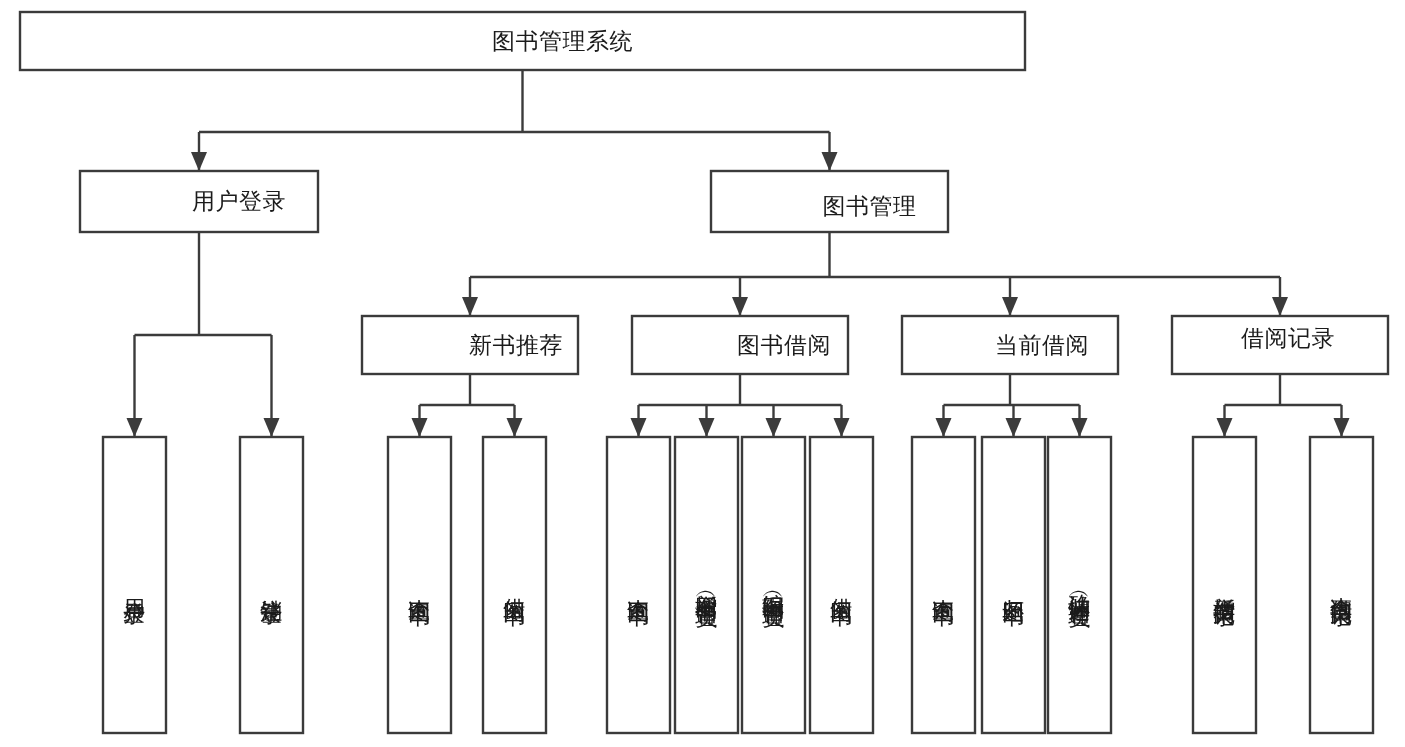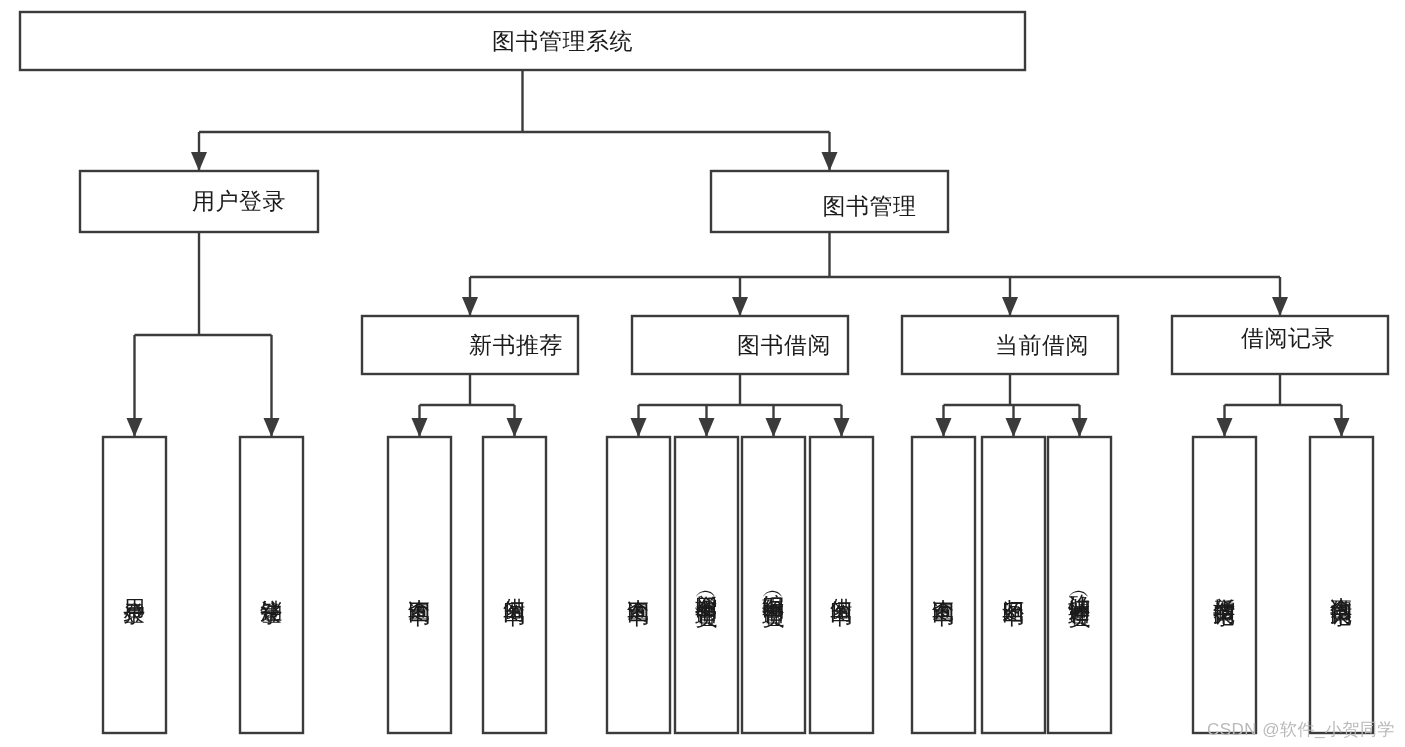--- a/index.html
+++ b/index.html
@@ -180,14 +180,13 @@
       <div class="node-label-v" style="left: 675px; top: 437px; width: 63px; height: 296px;">新增图书（管理员）</div>
       <div class="node-label-v" style="left: 742px; top: 437px; width: 63px; height: 296px;">编辑图书（管理员）</div>
       <div class="node-label-v" style="left: 810px; top: 437px; width: 63px; height: 296px;">借阅图书</div>
       <div class="node-label-v" style="left: 912px; top: 437px; width: 63px; height: 296px;">查询图书</div>
       <div class="node-label-v" style="left: 982px; top: 437px; width: 63px; height: 296px;">归还图书</div>
       <div class="node-label-v" style="left: 1048px; top: 437px; width: 63px; height: 296px;">确认归还（管理员）</div>
       <div class="node-label-v" style="left: 1193px; top: 437px; width: 63px; height: 296px;">新增借阅记录</div>
       <div class="node-label-v" style="left: 1310px; top: 437px; width: 63px; height: 296px;">查询借阅记录</div>
     </div>
 
-  <div class="watermark">CSDN @软件_小贺同学</div>
 </div>
 
 </body></html>

